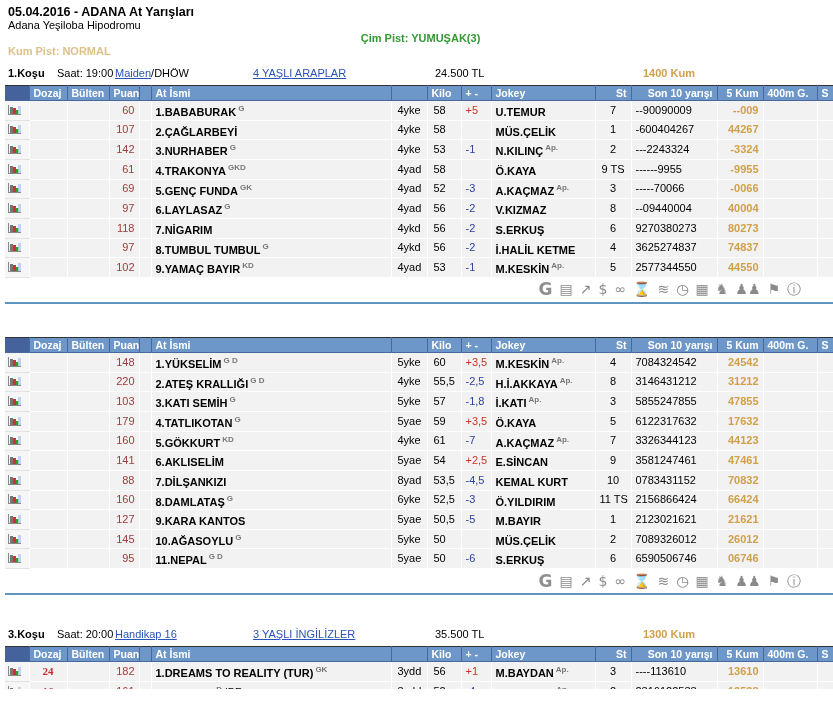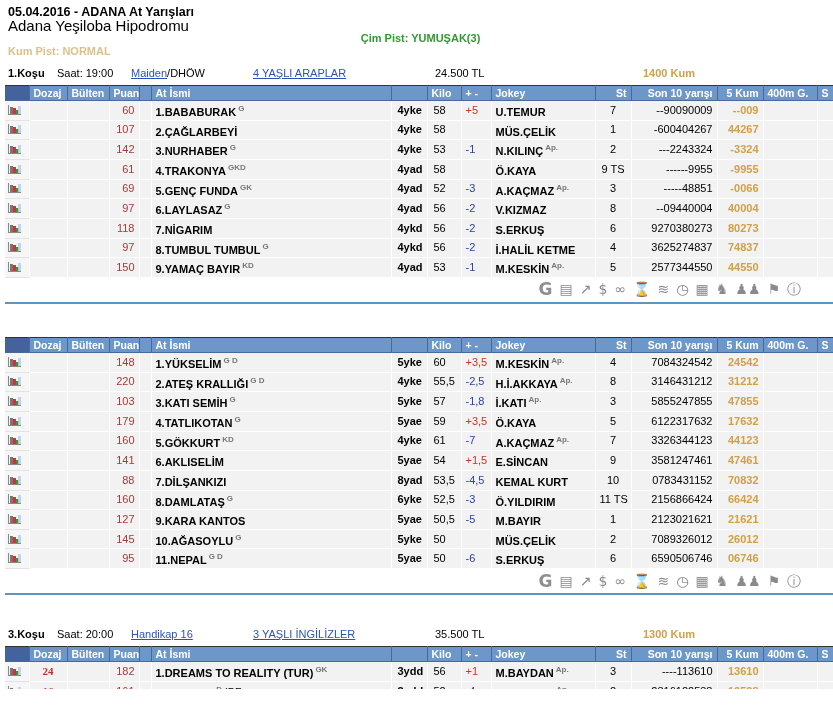--- a/index.html
+++ b/index.html
@@ -2,56 +2,56 @@
 <html><head>
 <meta charset="utf-8">
 <style>
   html,body{margin:0;padding:0;background:#fff;}
   body{font-family:"Liberation Sans",sans-serif;font-size:11px;color:#000;}
   .clip{width:833px;height:689px;overflow:hidden;position:relative;background:#fff;}
   .page{padding:6px 0 0 5px;}
   
   .tophead{line-height:13px;margin-bottom:9px;padding-left:3px;}
   .t-title{font-weight:bold;font-size:12.5px;}
-  .t-sub{font-size:15px;}
+  .t-sub{font-size:11px;}
   .t-cim{font-weight:bold;color:#339933;text-align:center;}
   .t-kum{font-weight:bold;color:#dcc08a;}
   
   .race-header{position:relative;height:17px;margin-bottom:1px;white-space:nowrap;}
   .r-no{position:absolute;left:3px;font-weight:bold;}
   .r-saat{position:absolute;left:52px;}
-  .r-type{position:absolute;left:126px;}
+  .r-type{position:absolute;left:110px;}
   .r-group{position:absolute;left:248px;}
   .r-prize{position:absolute;left:430px;text-align:right;}
   .r-dist{position:absolute;left:638px;font-weight:bold;color:#d0a04a;}
   a.lnk{color:#2a52b8;text-decoration:underline;cursor:pointer;}
   
   table{border-collapse:collapse;table-layout:fixed;width:860px;}
   td,th{box-sizing:border-box;white-space:nowrap;overflow:hidden;}
   thead th{background:#6d97c8;color:#fff;font-weight:bold;font-size:10.5px;height:15px;
     padding:0 4px;text-align:left;border-right:1px solid #48699c;border-top:1px solid #333;
     border-bottom:1px solid #48699c;}
   thead th.h-icon{background:#44639c;}
   thead th.h-puan,thead th.h-st,thead th.h-son10,thead th.h-kum5{text-align:right;}
   tbody td{background:#f2f2f2;height:15px;line-height:15px;padding:0 4px;
     border-right:1px solid #fff;border-bottom:1px solid #fff;font-size:11px;}
   td.c-icon{background:#f6f6f6;padding:1px 2px 0;border-bottom:1px solid #e3e3e3;}
   td.c-dozaj{text-align:center;color:#c03030;font-weight:bold;font-family:Liberation Serif, serif;}
   td.c-puan{text-align:right;color:#a03c3c;}
   td.c-name{font-weight:bold;}
   .hsup{font-size:8px;color:#777;font-weight:bold;margin-left:2px;}
   .horigin{font-weight:normal;font-size:10px;margin-left:3px;text-align:center;}
-  td.c-age{padding-left:6px;font-weight:bold;}
+  td.c-age{padding-left:6px;}
   td.c-kilo{padding-left:6px;}
   td.c-delta.pos{color:#cc3322;}
   td.c-delta.neg{color:#3040a0;}
   td.c-jokey{font-weight:bold;}
   .jsup{font-size:8px;color:#777;font-weight:bold;margin-left:2px;}
   td.c-st{text-align:center;}
-  td.c-son10{text-align:right;}
+  td.c-son10{text-align:left;}
   td.c-kum5{text-align:right;color:#d0a04a;font-weight:bold;}
   
   .icons-row{display:flex;justify-content:flex-end;align-items:center;gap:7px;
     height:21px;padding-right:32px;margin-top:1px;}
   .badge{color:#8f8f8f;font-weight:bold;font-size:17px;font-family:"DejaVu Sans",sans-serif;}
   .ricon{color:#8a8a8a;font-size:14px;font-family:"DejaVu Sans",sans-serif;line-height:18px;}
   .section-divider{border-top:2px solid #6095bf;margin:2px 0 0;}
   .race{margin-bottom:0;}
   .race+.race{margin-top:33px;}
 </style>
@@ -233,21 +233,21 @@
     <td class="c-dozaj"></td>
     <td class="c-bulten"></td>
     <td class="c-puan">69</td>
     <td class="c-sp"></td>
     <td class="c-name"><span>5.GENÇ FUNDA</span><sup class="hsup">GK</sup><span class="horigin"></span></td>
     <td class="c-age">4yad</td>
     <td class="c-kilo">52</td>
     <td class="c-delta neg">-3</td>
     <td class="c-jokey"><span>A.KAÇMAZ</span><sup class="jsup">Ap.</sup></td>
     <td class="c-st">3</td>
-    <td class="c-son10">-----48851</td>
+    <td class="c-son10">-----70066</td>
     <td class="c-kum5">-0066</td>
     <td class="c-g400"></td>
     <td class="c-s"></td>
   </tr>
             <tr>
     <td class="c-icon">
       <svg width="15" height="12" viewBox="0 0 15 12">
         <rect x="1" y="2" width="1" height="10" fill="#888"></rect>
         <rect x="1" y="11" width="13" height="1" fill="#888"></rect>
         <rect x="3" y="4" width="3" height="7" fill="#777"></rect>
@@ -329,21 +329,21 @@
         <rect x="1" y="2" width="1" height="10" fill="#888"></rect>
         <rect x="1" y="11" width="13" height="1" fill="#888"></rect>
         <rect x="3" y="4" width="3" height="7" fill="#777"></rect>
         <rect x="6" y="5" width="3" height="6" fill="#cc3333"></rect>
         <rect x="9" y="7" width="3" height="4" fill="#339933"></rect>
         <rect x="11" y="3" width="3" height="8" fill="#b8ccee" opacity="0.85"></rect>
       </svg>
     </td>
     <td class="c-dozaj"></td>
     <td class="c-bulten"></td>
-    <td class="c-puan">150</td>
+    <td class="c-puan">102</td>
     <td class="c-sp"></td>
     <td class="c-name"><span>9.YAMAÇ BAYIR</span><sup class="hsup">KD</sup><span class="horigin"></span></td>
     <td class="c-age">4yad</td>
     <td class="c-kilo">53</td>
     <td class="c-delta neg">-1</td>
     <td class="c-jokey"><span>M.KESKİN</span><sup class="jsup">Ap.</sup></td>
     <td class="c-st">5</td>
     <td class="c-son10">2577344550</td>
     <td class="c-kum5">44550</td>
     <td class="c-g400"></td>
@@ -549,21 +549,21 @@
         <rect x="11" y="3" width="3" height="8" fill="#b8ccee" opacity="0.85"></rect>
       </svg>
     </td>
     <td class="c-dozaj"></td>
     <td class="c-bulten"></td>
     <td class="c-puan">141</td>
     <td class="c-sp"></td>
     <td class="c-name"><span>6.AKLISELİM</span><sup class="hsup"></sup><span class="horigin"></span></td>
     <td class="c-age">5yae</td>
     <td class="c-kilo">54</td>
-    <td class="c-delta pos">+1,5</td>
+    <td class="c-delta pos">+2,5</td>
     <td class="c-jokey"><span>E.SİNCAN</span><sup class="jsup"></sup></td>
     <td class="c-st">9</td>
     <td class="c-son10">3581247461</td>
     <td class="c-kum5">47461</td>
     <td class="c-g400"></td>
     <td class="c-s"></td>
   </tr>
             <tr>
     <td class="c-icon">
       <svg width="15" height="12" viewBox="0 0 15 12">

